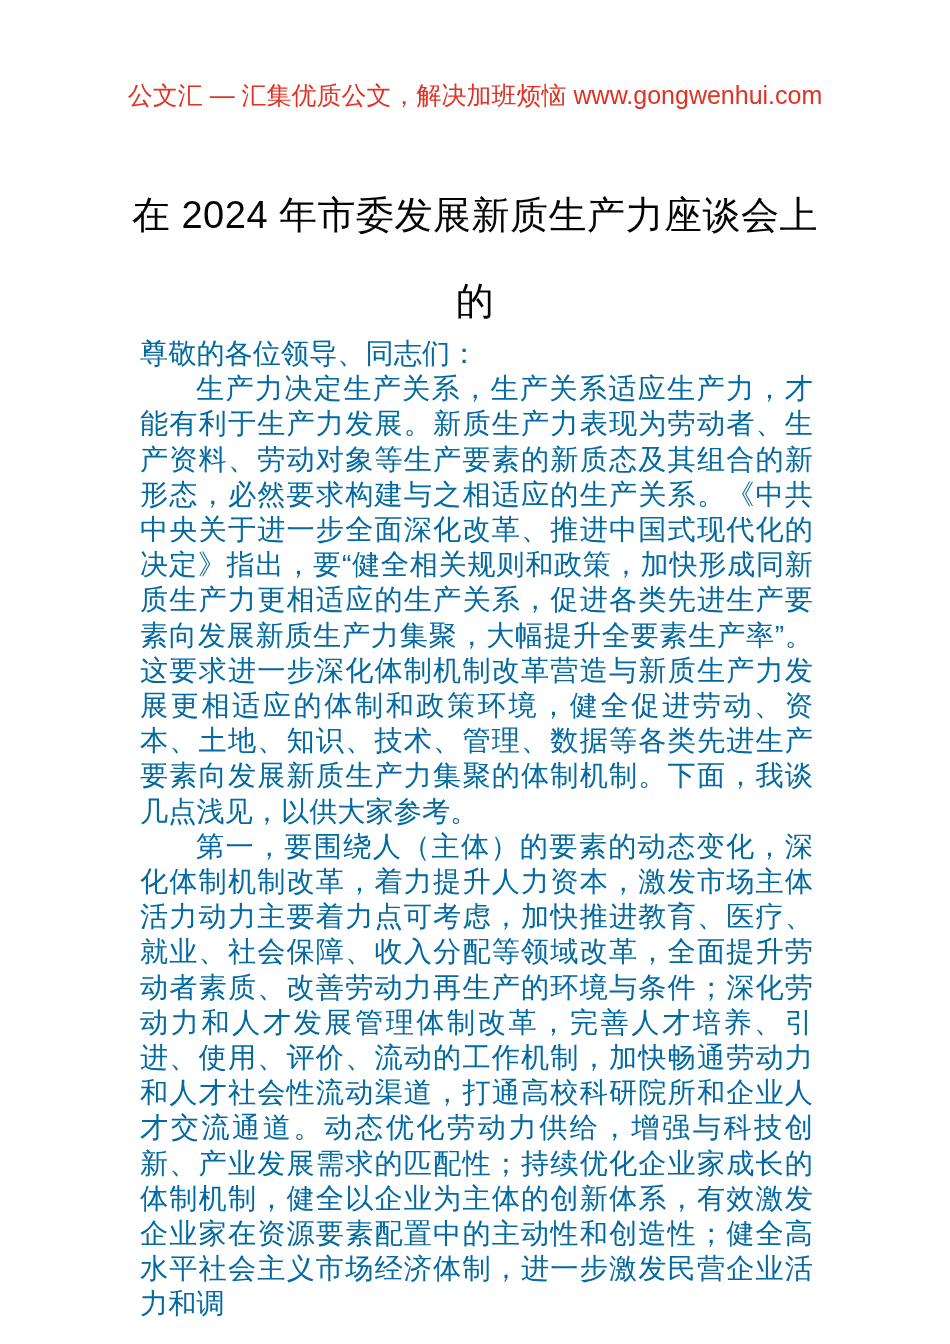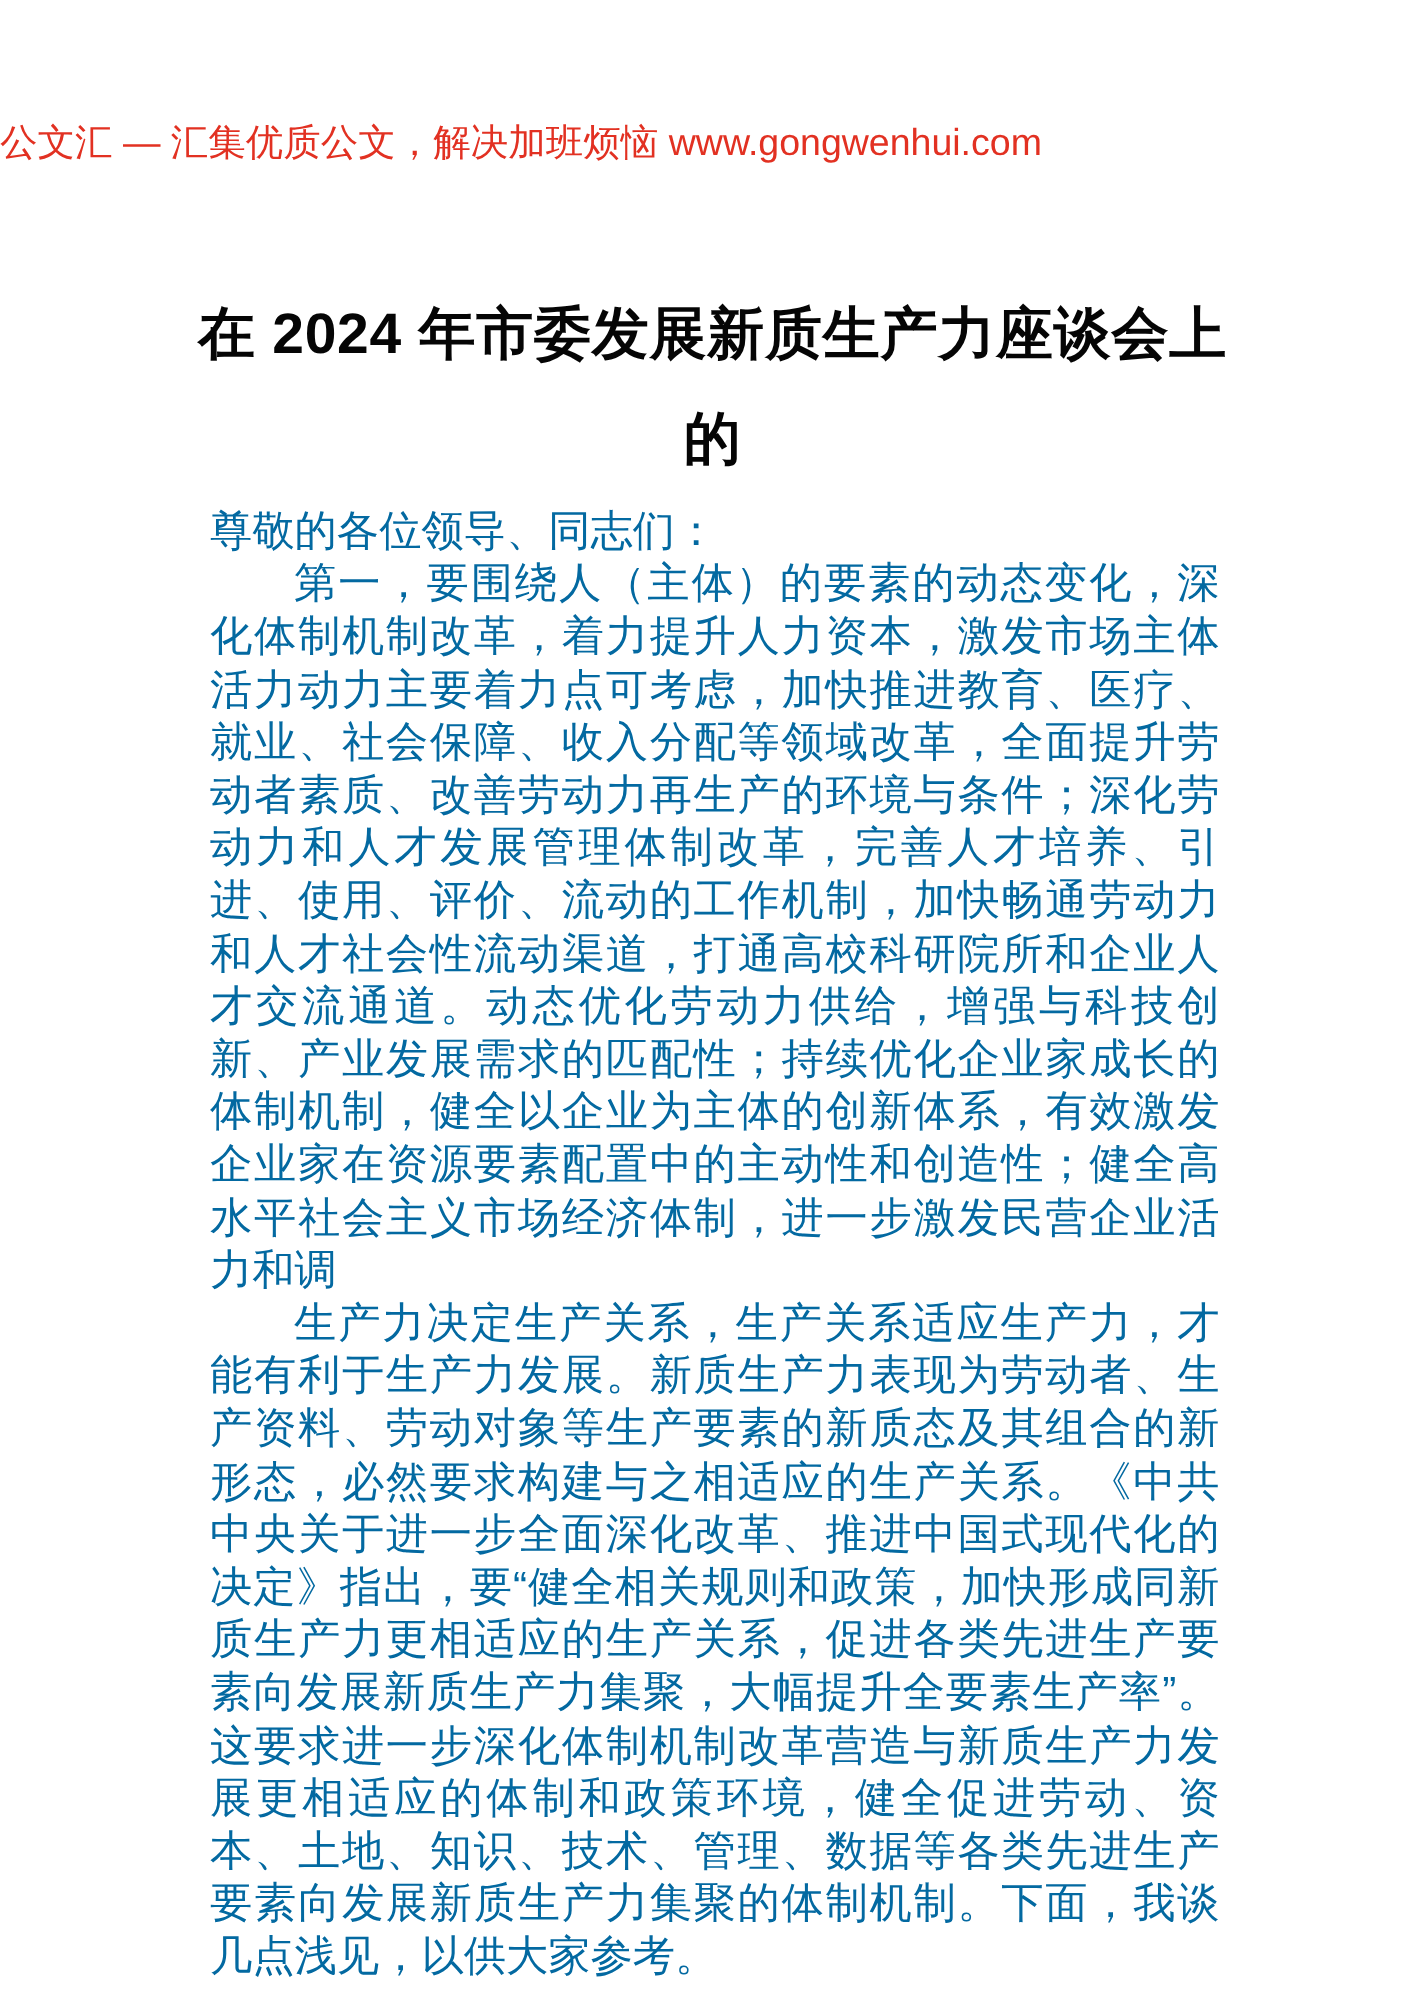--- a/index.html
+++ b/index.html
@@ -23,39 +23,39 @@
     background: #ffffff;
     box-sizing: border-box;
   }
 
   
   .promo-header {
     position: absolute;
     top: 78px;
     left: 0;
     width: 950px;
-    text-align: left;
+    text-align: center;
     font-size: 25px;
     line-height: 34px;
     color: #e23122;
     letter-spacing: 0px;
     white-space: nowrap;
     font-weight: 400;
   }
 
   
   .doc-title {
     position: absolute;
-    top: 188px;
+    top: 172px;
     left: 120px;
     width: 710px;
     text-align: center;
     font-size: 38px;
-    line-height: 70px;
-    font-weight: 700;
+    line-height: 86px;
+    font-weight: 400;
     letter-spacing: 0.5px;
     color: #050505;
   }
 
   
   .doc-body {
     position: absolute;
     top: 336px;
     left: 140px;
     width: 673px;
@@ -84,17 +84,17 @@
 <div class="page">
 
   <div class="promo-header">公文汇 — 汇集优质公文，解决加班烦恼 www.gongwenhui.com</div>
 
   <div class="doc-title">
     <div>在 2024 年市委发展新质生产力座谈会上的</div>
   </div>
 
   <div class="doc-body">
     <p class="para salutation">尊敬的各位领导、同志们：</p>
+    <p class="para indent">生产力决定生产关系，生产关系适应生产力，才能有利于生产力发展。新质生产力表现为劳动者、生产资料、劳动对象等生产要素的新质态及其组合的新形态，必然要求构建与之相适应的生产关系。《中共中央关于进一步全面深化改革、推进中国式现代化的决定》指出，要“健全相关规则和政策，加快形成同新质生产力更相适应的生产关系，促进各类先进生产要素向发展新质生产力集聚，大幅提升全要素生产率”。这要求进一步深化体制机制改革营造与新质生产力发展更相适应的体制和政策环境，健全促进劳动、资本、土地、知识、技术、管理、数据等各类先进生产要素向发展新质生产力集聚的体制机制。下面，我谈几点浅见，以供大家参考。</p>
     <p class="para indent">第一，要围绕人（主体）的要素的动态变化，深化体制机制改革，着力提升人力资本，激发市场主体活力动力主要着力点可考虑，加快推进教育、医疗、就业、社会保障、收入分配等领域改革，全面提升劳动者素质、改善劳动力再生产的环境与条件；深化劳动力和人才发展管理体制改革，完善人才培养、引进、使用、评价、流动的工作机制，加快畅通劳动力和人才社会性流动渠道，打通高校科研院所和企业人才交流通道。动态优化劳动力供给，增强与科技创新、产业发展需求的匹配性；持续优化企业家成长的体制机制，健全以企业为主体的创新体系，有效激发企业家在资源要素配置中的主动性和创造性；健全高水平社会主义市场经济体制，进一步激发民营企业活力和调</p>
-    <p class="para indent">生产力决定生产关系，生产关系适应生产力，才能有利于生产力发展。新质生产力表现为劳动者、生产资料、劳动对象等生产要素的新质态及其组合的新形态，必然要求构建与之相适应的生产关系。《中共中央关于进一步全面深化改革、推进中国式现代化的决定》指出，要“健全相关规则和政策，加快形成同新质生产力更相适应的生产关系，促进各类先进生产要素向发展新质生产力集聚，大幅提升全要素生产率”。这要求进一步深化体制机制改革营造与新质生产力发展更相适应的体制和政策环境，健全促进劳动、资本、土地、知识、技术、管理、数据等各类先进生产要素向发展新质生产力集聚的体制机制。下面，我谈几点浅见，以供大家参考。</p>
   </div>
 
 </div>
 
 </body></html>

